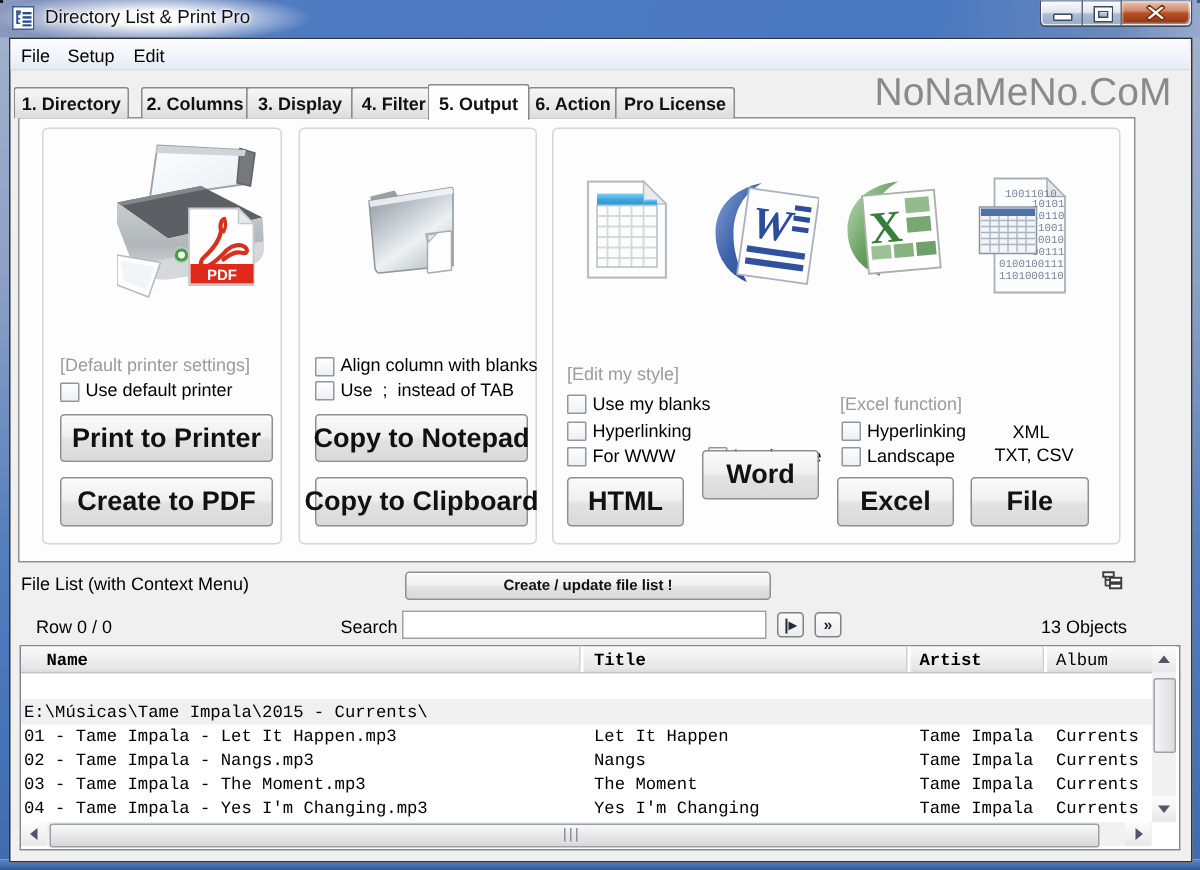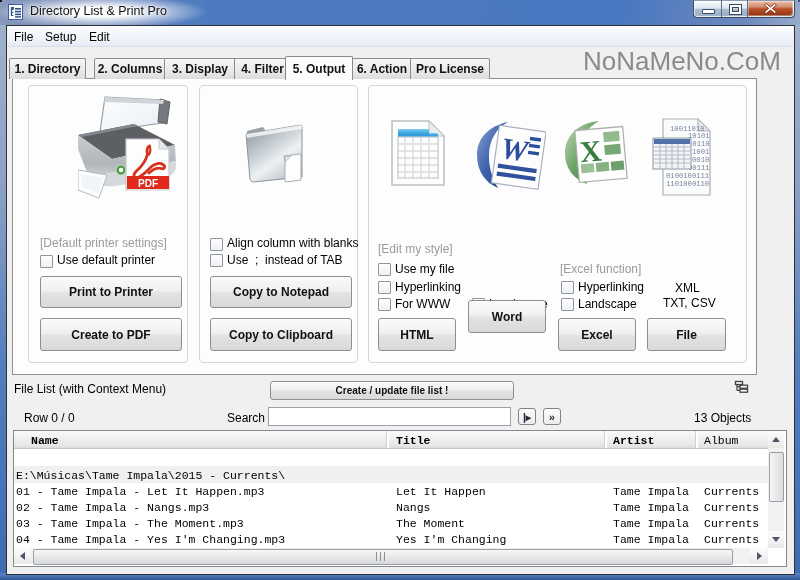--- a/index.html
+++ b/index.html
@@ -6,21 +6,21 @@
  font-family:"Liberation Sans",sans-serif;-webkit-font-smoothing:antialiased}
 .abs{position:absolute}
 .lbl{position:absolute;font-size:12px;color:#000;white-space:nowrap}
 .gray{color:#9b9b9b}
 .cb{position:absolute;width:11px;height:11px;border:1px solid #8f969f;border-radius:1px;
  background:linear-gradient(#fefefe,#eef0f2)}
 .btn{position:absolute;border:1px solid #8e8e8e;border-radius:3px;
  background:linear-gradient(#fafafa,#f0f0f0 45%,#e2e2e2 55%,#d9d9d9);
  box-shadow:inset 0 1px 0 rgba(255,255,255,.9);
  display:flex;align-items:center;justify-content:center;
- font-weight:bold;font-size:12px;color:#111;white-space:nowrap}
+ font-weight:bold;font-size:18px;color:#111;white-space:nowrap}
 .sbtn{position:absolute;border:1px solid #7f8488;border-radius:3px;
  background:linear-gradient(#fbfbfb,#ededed);display:flex;align-items:center;justify-content:center;
  font-size:10.5px;font-weight:bold;color:#232a38}
 .grp{position:absolute;border:1px solid #d6d6d6;border-radius:4px}
 .mono{font-family:"Liberation Mono",monospace;font-size:11.5px;white-space:pre}
 .tab{position:absolute;top:58px;height:20px;border:1px solid #8a8a8a;border-bottom:none;
  background:linear-gradient(#f6f6f6,#eaeaea 55%,#dcdcdc);
  display:flex;align-items:center;justify-content:center;
  font-weight:bold;font-size:12px;color:#111;border-radius:2px 2px 0 0}
 </style></head>
@@ -232,21 +232,21 @@
  <g>
   <rect x="3" y="20" width="38" height="31" fill="#f2f4f6" stroke="#8a95a3" stroke-width="1"></rect>
   <rect x="4" y="21" width="36" height="5" fill="#5072a8"></rect>
   <path d="M4 29 H40 M4 33 H40 M4 37 H40 M4 41 H40 M4 45 H40" stroke="#aab4c2" stroke-width=".9"></path>
   <path d="M10 26 V50 M16 26 V50 M22 26 V50 M28 26 V50 M34 26 V50" stroke="#aab4c2" stroke-width=".9"></path>
  </g>
 </svg>
 
 <div class="lbl gray" style="left:378px;top:242px">[Edit my style]</div>
 <div class="cb" style="left:378px;top:263px"></div>
-<div class="lbl" style="left:395px;top:262px">Use my file</div>
+<div class="lbl" style="left:395px;top:262px">Use my blanks</div>
 <div class="cb" style="left:378px;top:281px"></div>
 <div class="lbl" style="left:395px;top:280px">Hyperlinking</div>
 <div class="cb" style="left:378px;top:298px"></div>
 <div class="lbl" style="left:395px;top:297px">For WWW</div>
 <div class="cb" style="left:472px;top:298px"></div>
 <div class="lbl" style="left:489px;top:297px">Landscape</div>
 <div class="lbl gray" style="left:560px;top:262px">[Excel function]</div>
 <div class="cb" style="left:561px;top:281px"></div>
 <div class="lbl" style="left:578px;top:280px">Hyperlinking</div>
 <div class="cb" style="left:561px;top:298px"></div>

